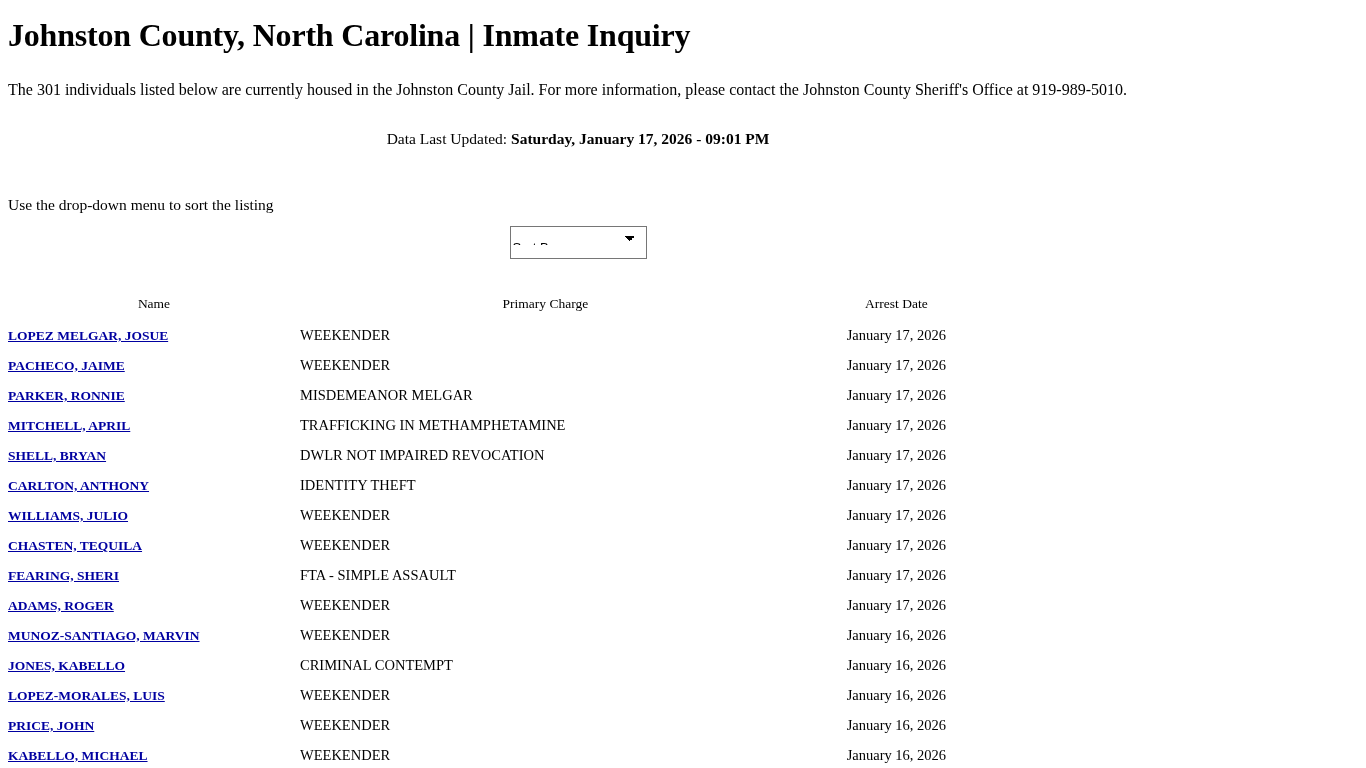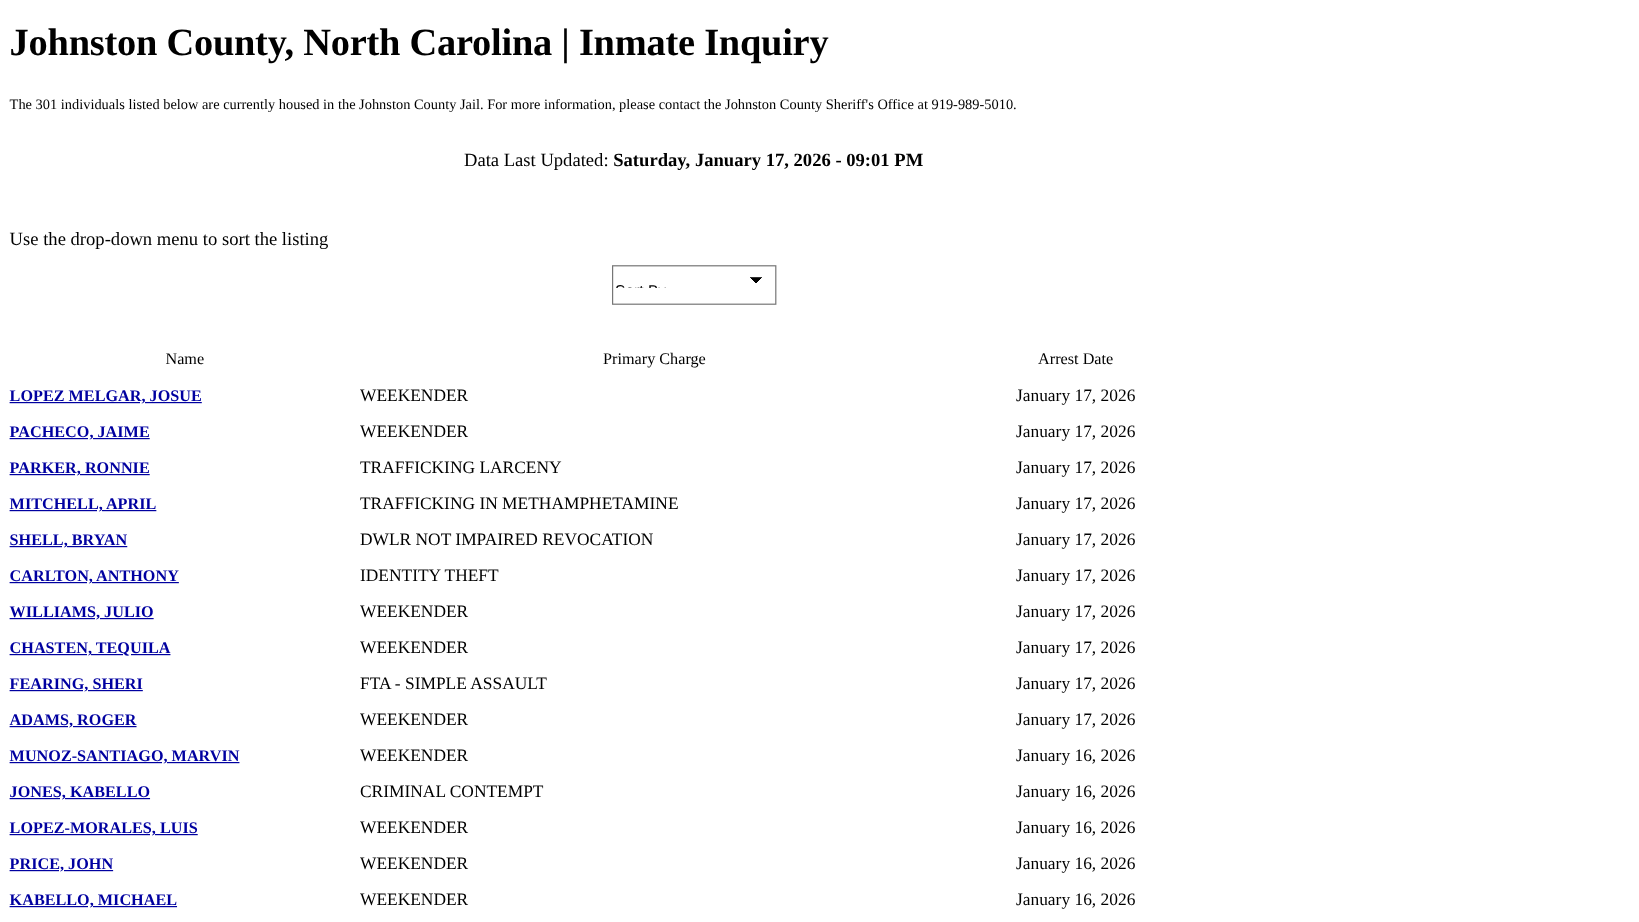--- a/index.html
+++ b/index.html
@@ -20,21 +20,21 @@
     box-sizing: border-box;
   }
   h1.page-title {
     font-size: 32px;
     font-weight: bold;
     margin: 19px 0 0 0;
     line-height: 1.05;
     letter-spacing: -0.2px;
   }
   p.intro {
-    font-size: 12px;
+    font-size: 16px;
     margin: 27px 0 0 0;
     line-height: 1.2;
   }
   .updated {
     text-align: center;
     font-size: 15.5px;
     margin-top: 31px;
     padding-right: 210px;
   }
   .updated b { font-weight: bold; }
@@ -155,21 +155,21 @@
           <td class="cell-charge">WEEKENDER</td>
           <td class="cell-date">January 17, 2026</td>
         </tr>
         <tr>
           <td class="cell-name"><a>PACHECO, JAIME</a></td>
           <td class="cell-charge">WEEKENDER</td>
           <td class="cell-date">January 17, 2026</td>
         </tr>
         <tr>
           <td class="cell-name"><a>PARKER, RONNIE</a></td>
-          <td class="cell-charge">TRAFFICKING LARCENY</td>
+          <td class="cell-charge">MISDEMEANOR MELGAR</td>
           <td class="cell-date">January 17, 2026</td>
         </tr>
         <tr>
           <td class="cell-name"><a>MITCHELL, APRIL</a></td>
           <td class="cell-charge">TRAFFICKING IN METHAMPHETAMINE</td>
           <td class="cell-date">January 17, 2026</td>
         </tr>
         <tr>
           <td class="cell-name"><a>SHELL, BRYAN</a></td>
           <td class="cell-charge">DWLR NOT IMPAIRED REVOCATION</td>

